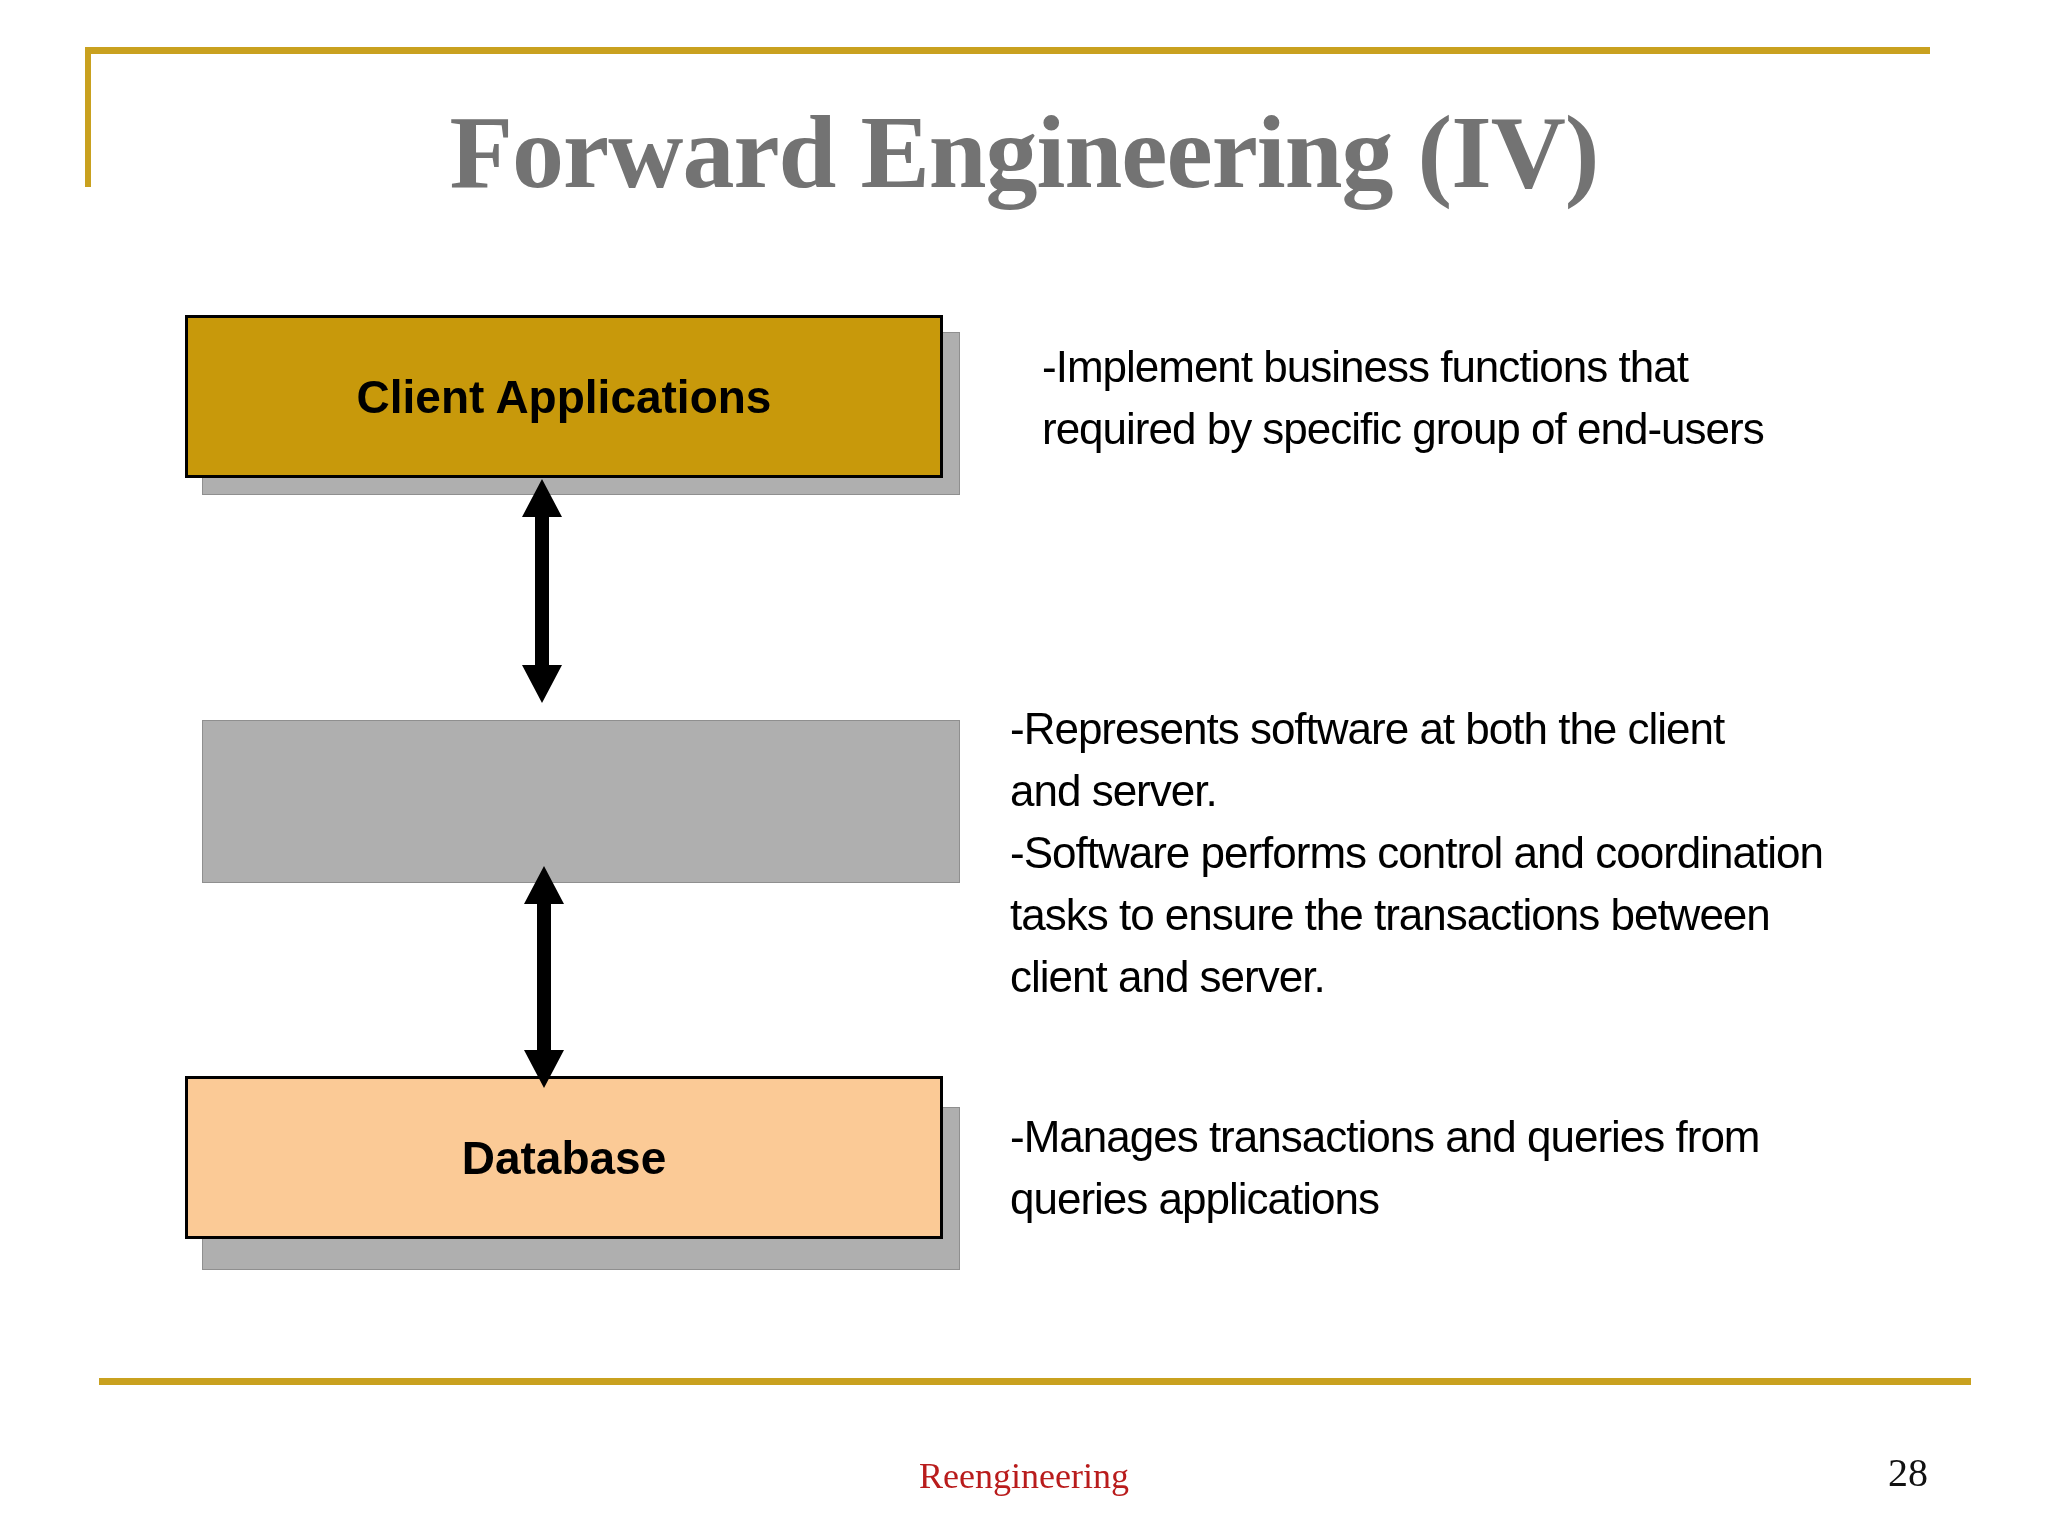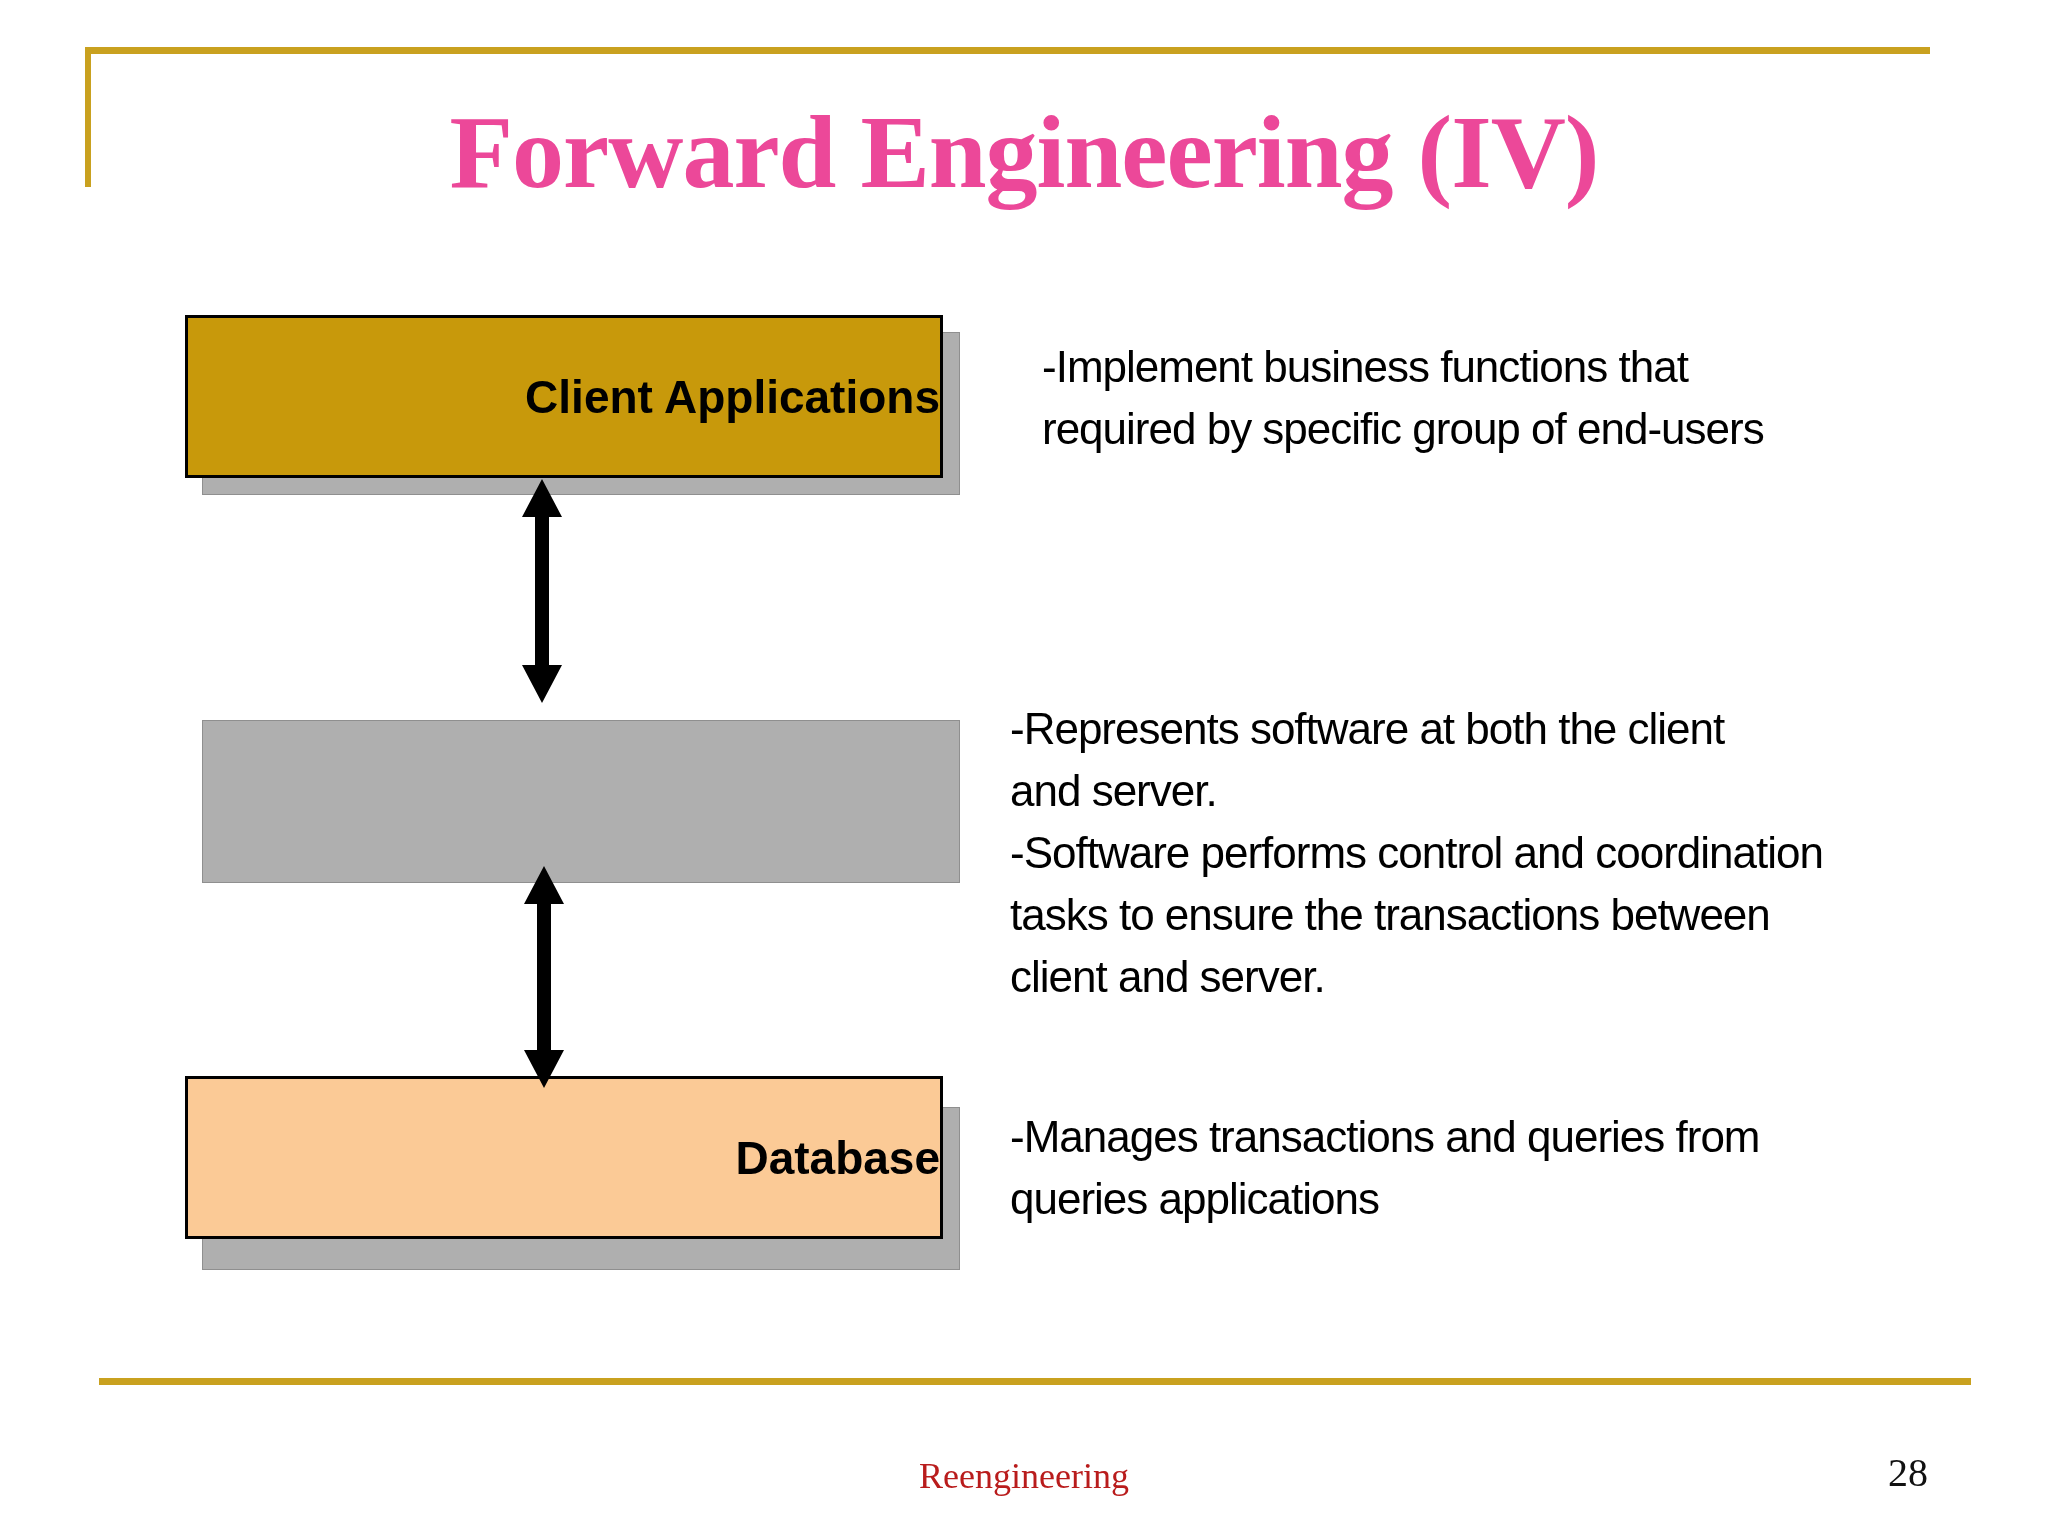--- a/index.html
+++ b/index.html
@@ -25,21 +25,21 @@
   }
   
   .shadow{
     position:absolute;left:202px;width:758px;height:163px;
     background:#AFAFAF;border:1px solid #8F8F8F;box-sizing:border-box;
   }
   .sh1{top:332px;} .sh2{top:720px;} .sh3{top:1107px;}
   .box{
     position:absolute;left:185px;width:758px;height:163px;
     border:3px solid #000;box-sizing:border-box;
-    display:flex;align-items:center;justify-content:flex-end;
+    display:flex;align-items:center;justify-content:center;
   }
   .b1{top:315px;} .b2{top:703px;} .b3{top:1076px;}
   .box-label{
     font-weight:bold;font-size:46px;color:#000;
     letter-spacing:0px;white-space:nowrap;
   }
   
   .arrow{position:absolute;width:40px;}
   .ar1{left:522px;top:479px;height:224px;}
   .ar2{left:524px;top:866px;height:222px;}
@@ -68,21 +68,21 @@
   }
 </style>
 </head>
 <body>
 
 <div id="slide">
 
   <div class="top-rule" style="background-color: rgb(201, 161, 31);"></div>
   <div class="left-rule" style="background-color: rgb(201, 161, 31);"></div>
 
-  <div class="title" style="color: #ec4899;">Forward Engineering (IV)</div>
+  <div class="title" style="color: #737373;">Forward Engineering (IV)</div>
 
   <div class="shadow sh1"></div>
   <div class="shadow sh2"></div>
   <div class="shadow sh3"></div>
 
   <div class="box b1" style="background-color: rgb(200, 153, 11);">
     <span class="box-label">Client Applications</span>
   </div>
 
 

